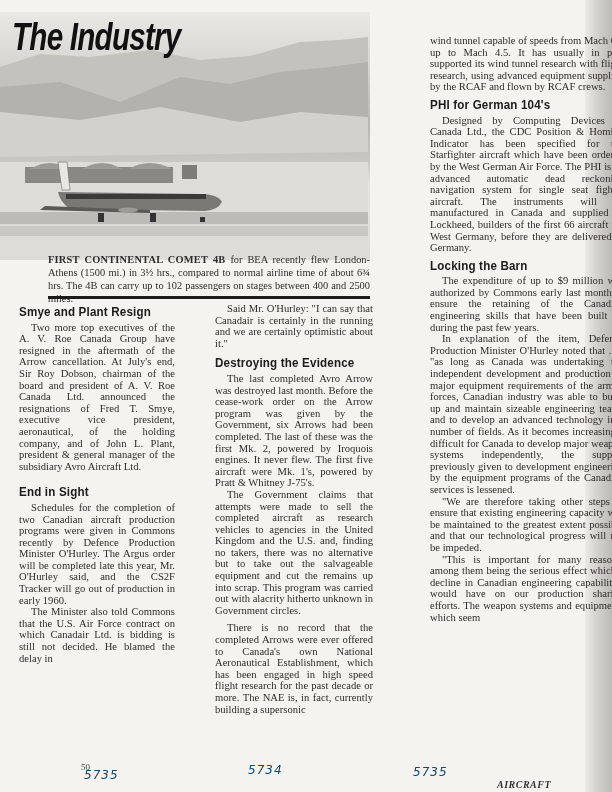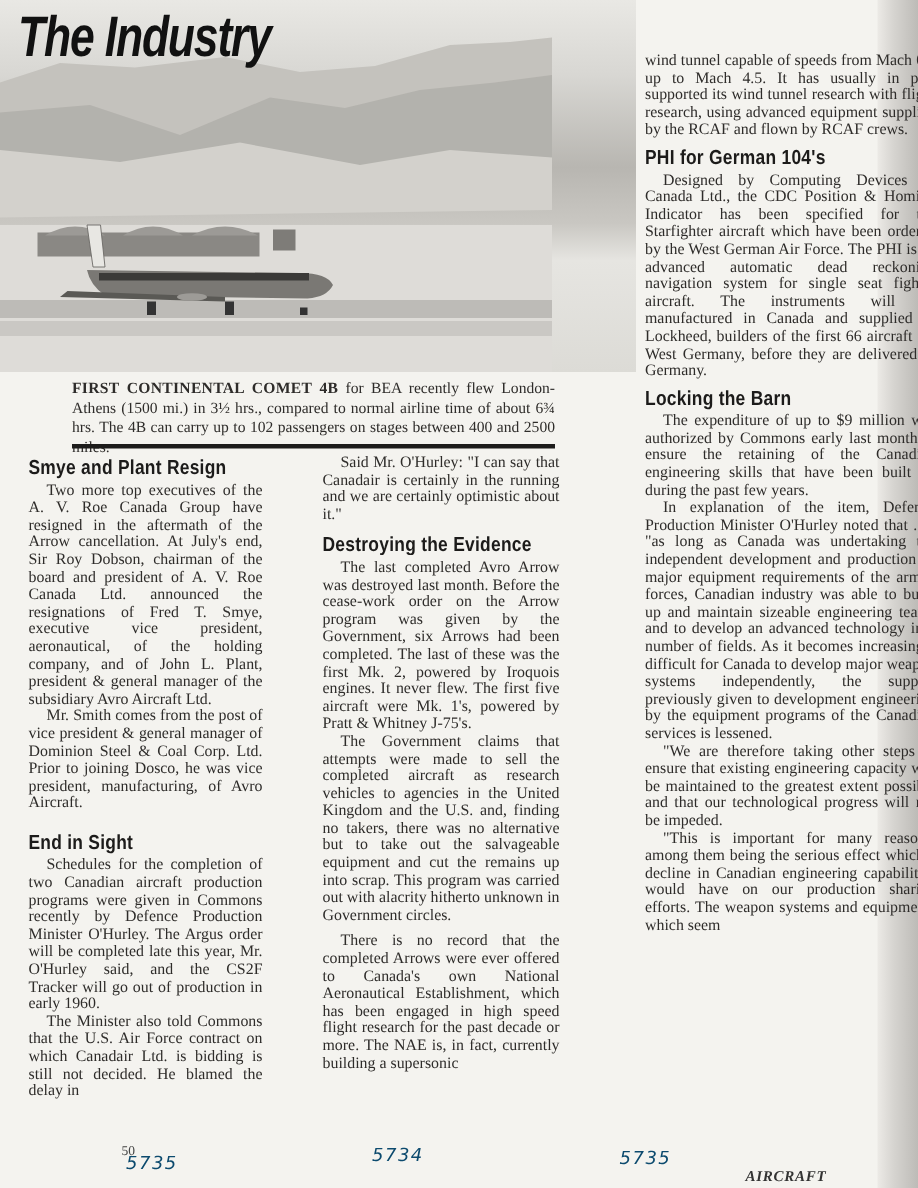--- a/index.html
+++ b/index.html
@@ -8,22 +8,23 @@
     background:#f4f3ef;
     font-family:"Liberation Serif", "DejaVu Serif", serif;
     color:#2a2826;
   }
   .right-shadow {
     position:absolute; left:585px; top:0; width:27px; height:792px;
     background:linear-gradient(to right, #eceae6 0%, #d6d4d0 40%, #bdbbb7 100%);
   }
   
   .photo {
-    position:absolute; left:0; top:0; width:424px; height:248px; overflow:hidden;
+    position:absolute; left:0; top:12px; width:343px; height:248px; overflow:hidden;
     background:linear-gradient(#e9e8e4 0%, #d8d7d3 20%, #b8b6b1 45%, #c9c7c2 60%, #e6e5e1 70%, #dcdbd6 100%);
+    padding-left:27px;
   }
   .photo svg { position:absolute; left:0; top:0; }
   .title {
     position:absolute; left:12px; top:4px;
     font-family:"Liberation Sans", "DejaVu Sans", sans-serif;
     font-weight:bold; font-style:italic; font-size:38px; letter-spacing:-1px;
     color:#111; transform:scaleX(0.78); transform-origin:left top;
   }
   .caption {
     position:absolute; left:48px; top:253px; width:322px;
@@ -100,21 +101,20 @@
 
 <div class="caption">
   <b>FIRST CONTINENTAL COMET 4B</b><span> for BEA recently flew London-Athens (1500 mi.) in 3½ hrs., compared to normal airline time of about 6¾ hrs. The 4B can carry up to 102 passengers on stages between 400 and 2500 miles.</span>
 </div>
 
 <div class="rule"></div>
 
 <div class="col col1">
   <h2>Smye and Plant Resign</h2>
   <p>Two more top executives of the A. V. Roe Canada Group have resigned in the aftermath of the Arrow cancellation. At July's end, Sir Roy Dobson, chairman of the board and president of A. V. Roe Canada Ltd. announced the resignations of Fred T. Smye, executive vice president, aeronautical, of the holding company, and of John L. Plant, president &amp; general manager of the subsidiary Avro Aircraft Ltd.</p>
-  <p>Mr. Smith comes from the post of vice president &amp; general manager of Dominion Steel &amp; Coal Corp. Ltd. Prior to joining Dosco, he was vice president, manufacturing, of Avro Aircraft.</p>
   <h2 style="margin-top:14px">End in Sight</h2>
   <p>Schedules for the completion of two Canadian aircraft production programs were given in Commons recently by Defence Production Minister O'Hurley. The Argus order will be completed late this year, Mr. O'Hurley said, and the CS2F Tracker will go out of production in early 1960.</p>
   <p>The Minister also told Commons that the U.S. Air Force contract on which Canadair Ltd. is bidding is still not decided. He blamed the delay in</p>
 </div>
 
 <div class="col col2">
   <p>Said Mr. O'Hurley: "I can say that Canadair is certainly in the running and we are certainly optimistic about it."</p>
   <h2 style="margin-top:8px">Destroying the Evidence</h2>
   <p>The last completed Avro Arrow was destroyed last month. Before the cease-work order on the Arrow program was given by the Government, six Arrows had been completed. The last of these was the first Mk. 2, powered by Iroquois engines. It never flew. The first five aircraft were Mk. 1's, powered by Pratt &amp; Whitney J-75's.</p>
   <p>The Government claims that attempts were made to sell the completed aircraft as research vehicles to agencies in the United Kingdom and the U.S. and, finding no takers, there was no alternative but to take out the salvageable equipment and cut the remains up into scrap. This program was carried out with alacrity hitherto unknown in Government circles.</p>

